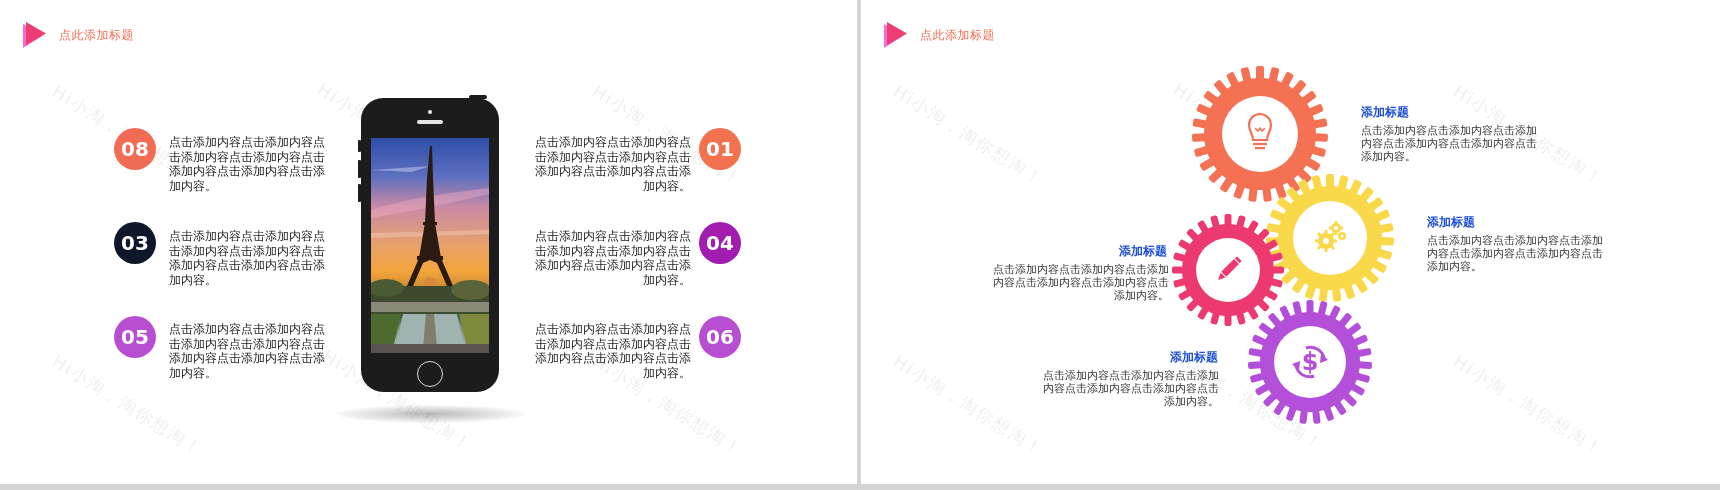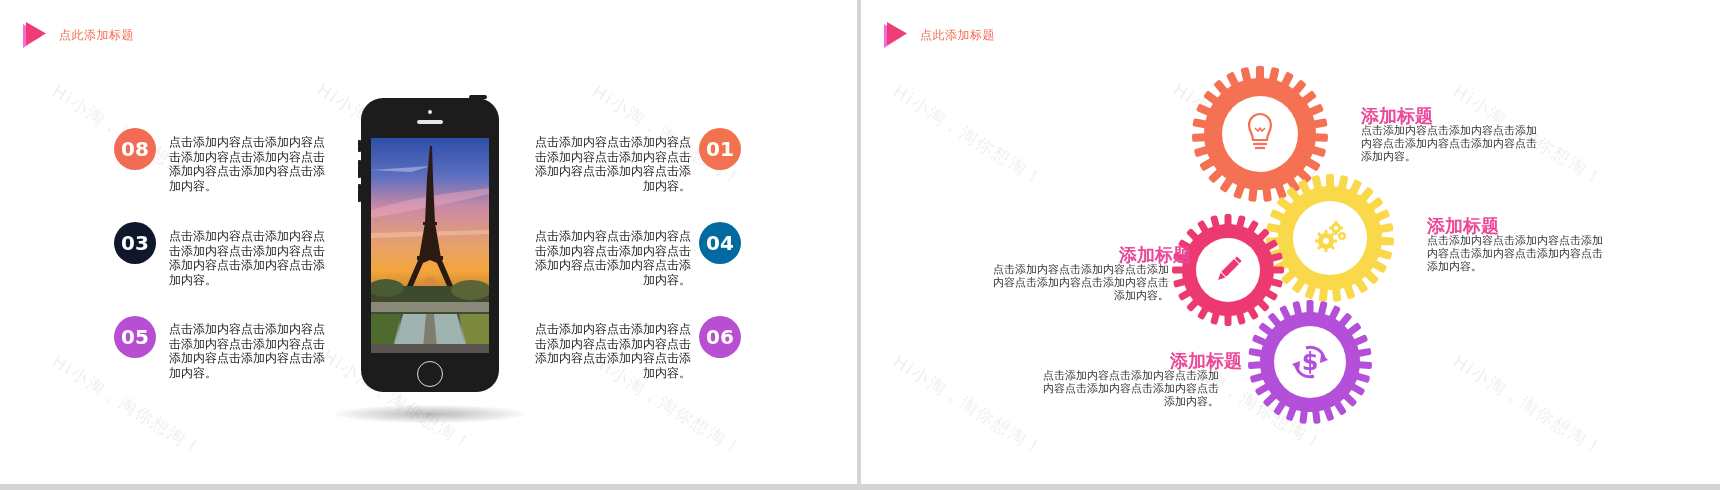--- a/index.html
+++ b/index.html
@@ -25,21 +25,21 @@
   .phone .camera { position: absolute; left: 67px; top: 12px; width: 4px; height: 4px; background: #eee; border-radius: 50%; }
   .phone .screen { position: absolute; left: 10px; top: 40px; width: 118px; height: 215px; overflow: hidden;
      background: linear-gradient(180deg, #2e4fa8 0%, #5d6fc0 18%, #c98aa6 32%, #e8a16a 50%, #f3a53a 62%, #c98a35 70%, #59633a 75%, #3a4a30 82%, #7c8f74 88%, #9fb0a8 95%, #566a55 100%); }
   .phone .home { position: absolute; left: 56px; top: 263px; width: 26px; height: 26px; border: 1.5px solid #ddd; border-radius: 50%; }
   .phone .btn-top { position: absolute; right: 12px; top: -3px; width: 18px; height: 4px; background: #1c1c1c; border-radius: 2px; }
   .phone .btn-side { position: absolute; left: -3px; width: 3px; background: #1c1c1c; border-radius: 1px; }
   .phone-shadow { position: absolute; left: 335px; top: 405px; width: 190px; height: 18px; border-radius: 50%; background: radial-gradient(ellipse at center, rgba(0,0,0,0.28) 0%, rgba(0,0,0,0.08) 55%, rgba(0,0,0,0) 75%); }
 
   
   .gear { position: absolute; }
-  .gear-title { position: absolute; font-size: 18px; font-weight: bold; color: #ec4899; }
+  .gear-title { position: absolute; font-size: 12px; font-weight: bold; color: #1d4ed8; }
   .gear-text { position: absolute; width: 180px; font-size: 11px; line-height: 13px; color: #333; }
   .gear-text.right { text-align: right; }
 </style>
 </head>
 <body>
 
 <div class="stage">
 
   <div class="slide slide-left">
     <div class="watermark" style="left:60px;top:80px;">Hi小淘，淘你想淘！</div>
@@ -64,21 +64,21 @@
 
     <div class="badge" style="left:114px;top:222px;background:#0f172a;">03</div>
     <div class="item-text" style="left:169px;top:229px;">点击添加内容点击添加内容点击添加内容点击添加内容点击添加内容点击添加内容点击添加内容。</div>
 
     <div class="badge" style="left:114px;top:316px;background:#b84fd3;">05</div>
     <div class="item-text" style="left:169px;top:322px;">点击添加内容点击添加内容点击添加内容点击添加内容点击添加内容点击添加内容点击添加内容。</div>
 
     <div class="badge" style="left:699px;top:128px;background:#f2714f;">01</div>
     <div class="item-text right" style="left:531px;top:135px;">点击添加内容点击添加内容点击添加内容点击添加内容点击添加内容点击添加内容点击添加内容。</div>
 
-    <div class="badge" style="left:699px;top:222px;background:#0369a1;">04</div>
+    <div class="badge" style="left:699px;top:222px;background:#a21caf;">04</div>
     <div class="item-text right" style="left:531px;top:229px;">点击添加内容点击添加内容点击添加内容点击添加内容点击添加内容点击添加内容点击添加内容。</div>
 
     <div class="badge" style="left:699px;top:316px;background:#b84fd3;">06</div>
     <div class="item-text right" style="left:531px;top:322px;">点击添加内容点击添加内容点击添加内容点击添加内容点击添加内容点击添加内容点击添加内容。</div>
 
     <div class="phone-shadow"></div>
     <div class="phone">
       <div class="btn-top"></div>
       <div class="btn-side" style="top:42px;height:12px;"></div>
       <div class="btn-side" style="top:62px;height:18px;"></div>

